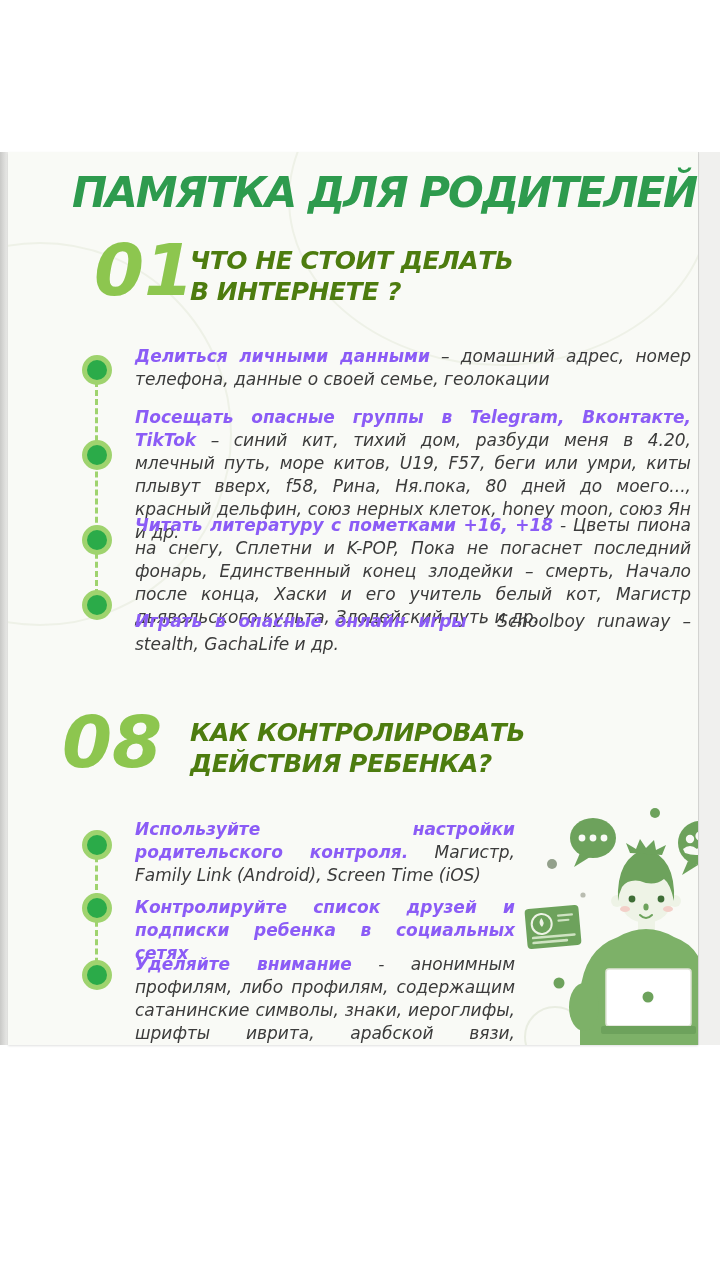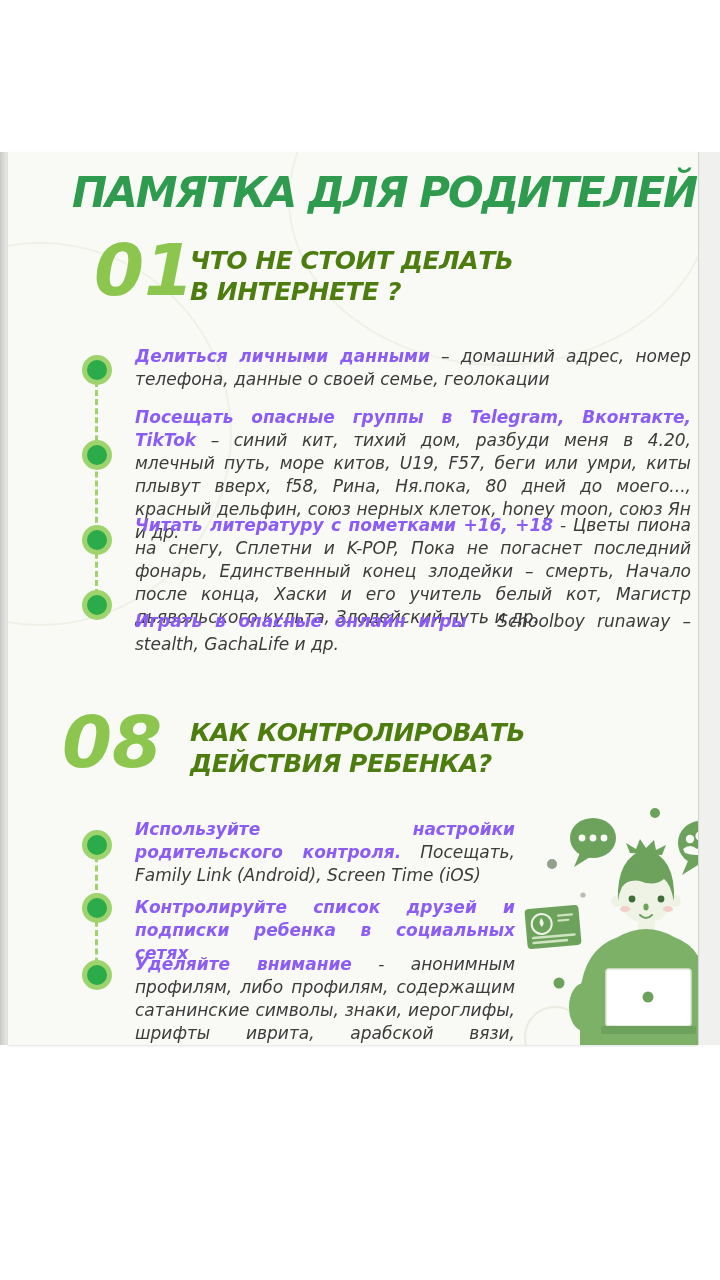--- a/index.html
+++ b/index.html
@@ -102,21 +102,21 @@
       <div>ДЕЙСТВИЯ РЕБЕНКА?</div>
     </div>
 
     <div class="dash-line s2-line"></div>
     <div class="dot s2-d1"></div>
     <div class="dot s2-d2"></div>
     <div class="dot s2-d3"></div>
 
     <p class="item w-narrow it-5">
       <span class="lead">Используйте настройки родительского контроля.</span>
-      <span class="body">Посещать, Family Link (Android), Screen Time (iOS)</span>
+      <span class="body">Магистр, Family Link (Android), Screen Time (iOS)</span>
     </p>
     <p class="item w-narrow it-6">
       <span class="lead">Контролируйте список друзей и подписки ребенка в социальных сетях</span>
       <span class="body"></span>
     </p>
     <p class="item w-narrow it-7">
       <span class="lead">Уделяйте внимание</span>
       <span class="body">- анонимным профилям, либо профилям, содержащим сатанинские символы, знаки, иероглифы, шрифты иврита, арабской вязи, санскрита, картинки аниме и др.</span>
     </p>
 

